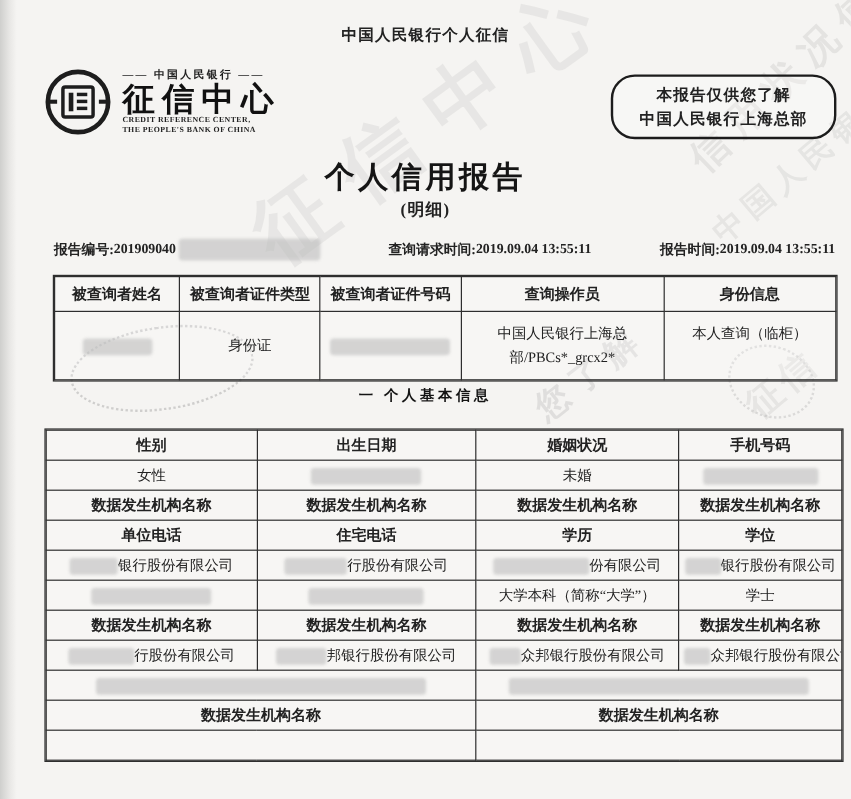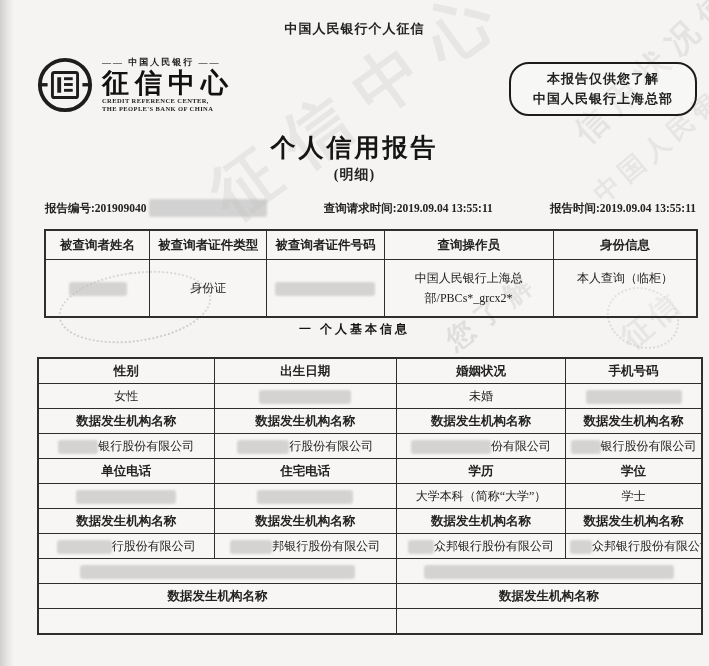--- a/index.html
+++ b/index.html
@@ -195,32 +195,32 @@
       <td>未婚</td>
       <td><span class="blur" style="width:96px;"></span></td>
     </tr>
     <tr>
       <th>数据发生机构名称</th>
       <th>数据发生机构名称</th>
       <th>数据发生机构名称</th>
       <th>数据发生机构名称</th>
     </tr>
     <tr>
+      <th>单位电话</th>
+      <th>住宅电话</th>
+      <th>学历</th>
+      <th>学位</th>
+    </tr>
+    <tr>
       <td class="bank-cell"><span class="blur" style="width:40px;"></span><span>银行股份有限公司</span></td>
       <td class="bank-cell"><span class="blur" style="width:52px;"></span><span>行股份有限公司</span></td>
       <td class="bank-cell"><span class="blur" style="width:80px;"></span><span>份有限公司</span></td>
       <td class="bank-cell"><span class="blur" style="width:30px;"></span><span>银行股份有限公司</span></td>
     </tr>
     <tr>
-      <th>单位电话</th>
-      <th>住宅电话</th>
-      <th>学历</th>
-      <th>学位</th>
-    </tr>
-    <tr>
       <td><span class="blur" style="width:100px;"></span></td>
       <td><span class="blur" style="width:96px;"></span></td>
       <td>大学本科（简称“大学”）</td>
       <td>学士</td>
     </tr>
     <tr>
       <th>数据发生机构名称</th>
       <th>数据发生机构名称</th>
       <th>数据发生机构名称</th>
       <th>数据发生机构名称</th>

